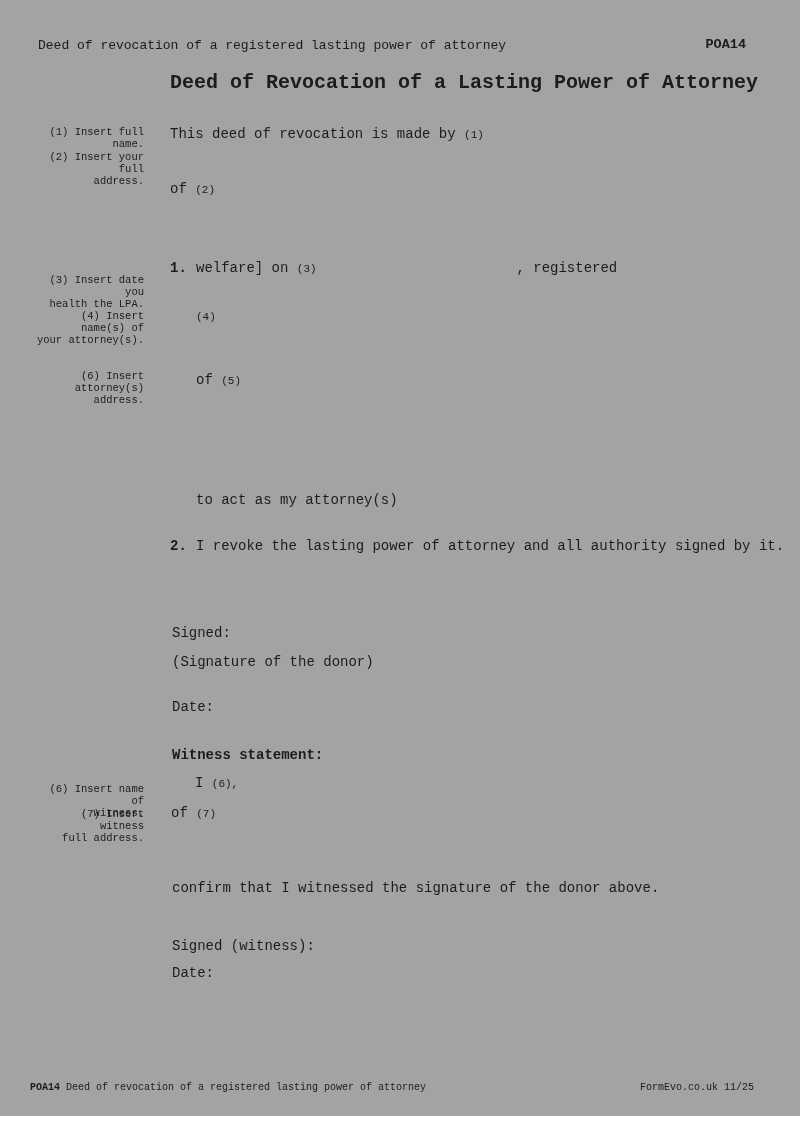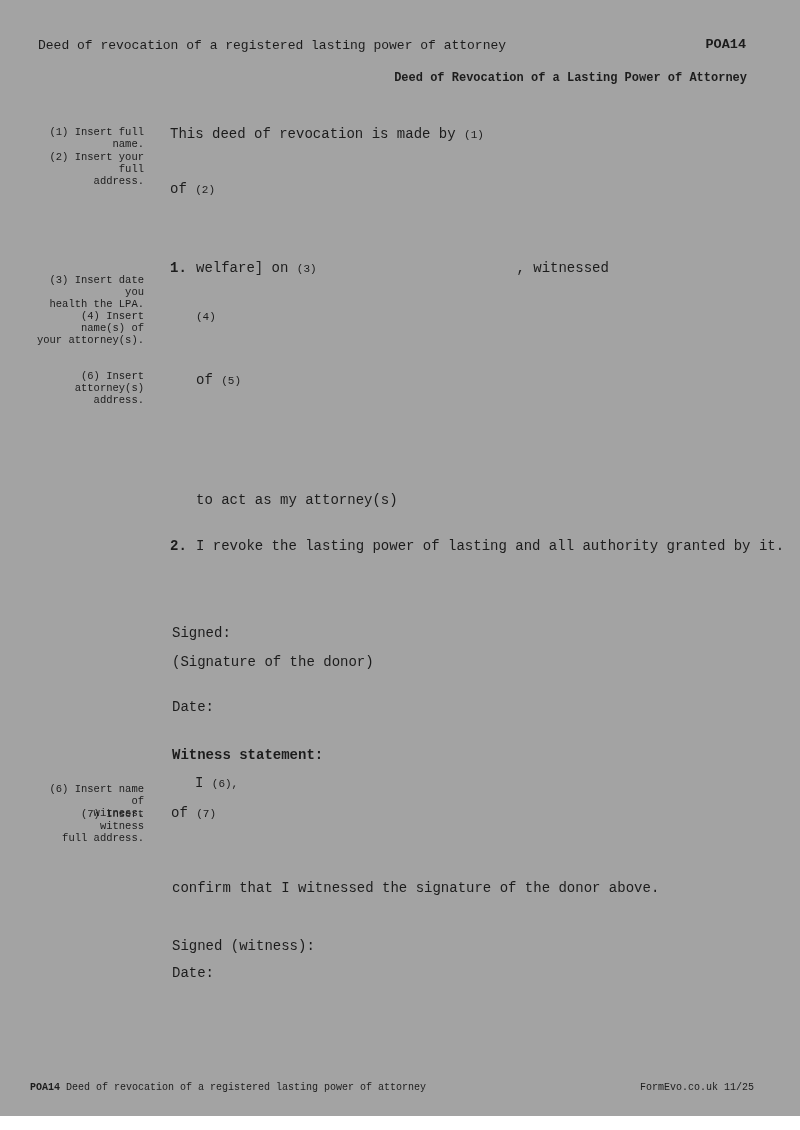--- a/index.html
+++ b/index.html
@@ -17,22 +17,22 @@
     overflow: hidden;
   }
   .abs { position: absolute; }
   .hdr { font-size: 13px; line-height: 15px; white-space: nowrap; }
   .bold { font-weight: bold; }
   .page-title {
     position: absolute;
     left: 170px;
     width: 577px;
     top: 71px;
-    text-align: right;
-    font-size: 12px;
+    text-align: center;
+    font-size: 20px;
     font-weight: bold;
     white-space: nowrap;
   }
   .note {
     position: absolute;
     left: 34px;
     width: 110px;
     text-align: right;
     font-size: 10.5px;
     line-height: 12px;
@@ -95,35 +95,35 @@
     <span>of</span>
     <span class="ref">(2)</span>
   </div>
 
   <div class="body-text bold" style="left:170px; top:258px;">1.</div>
   <div class="body-text item-text" style="left:196px; top:258px;">
     <div>
       <span>welfare] on</span>
       <span class="ref">(3)</span>
       <span class="gap-spacer"></span>
-      <span>, witnessed</span>
+      <span>, registered</span>
     </div>
   </div>
 
   <div class="body-text ref" style="left:196px; top:311px; line-height:12px;">(4)</div>
 
   <div class="body-text" style="left:196px; top:370px;">
     <span>of</span>
     <span class="ref">(5)</span>
   </div>
 
   <div class="body-text" style="left:196px; top:490px;">to act as my attorney(s)</div>
 
   <div class="body-text bold" style="left:170px; top:536px;">2.</div>
-  <div class="body-text" style="left:196px; top:536px;">I revoke the lasting power of lasting and all authority granted by it.</div>
+  <div class="body-text" style="left:196px; top:536px;">I revoke the lasting power of attorney and all authority signed by it.</div>
 
   <div class="body-text" style="left:172px; top:623px;">Signed:</div>
   <div class="body-text" style="left:172px; top:652px;">(Signature of the donor)</div>
   <div class="body-text" style="left:172px; top:697px;">Date:</div>
 
   <div class="body-text bold" style="left:172px; top:745px;">Witness statement:</div>
 
   <div class="body-text" style="left:171px; top:773px;margin-left:24px;">
     <span>I</span>
     <span class="ref">(6),</span>

